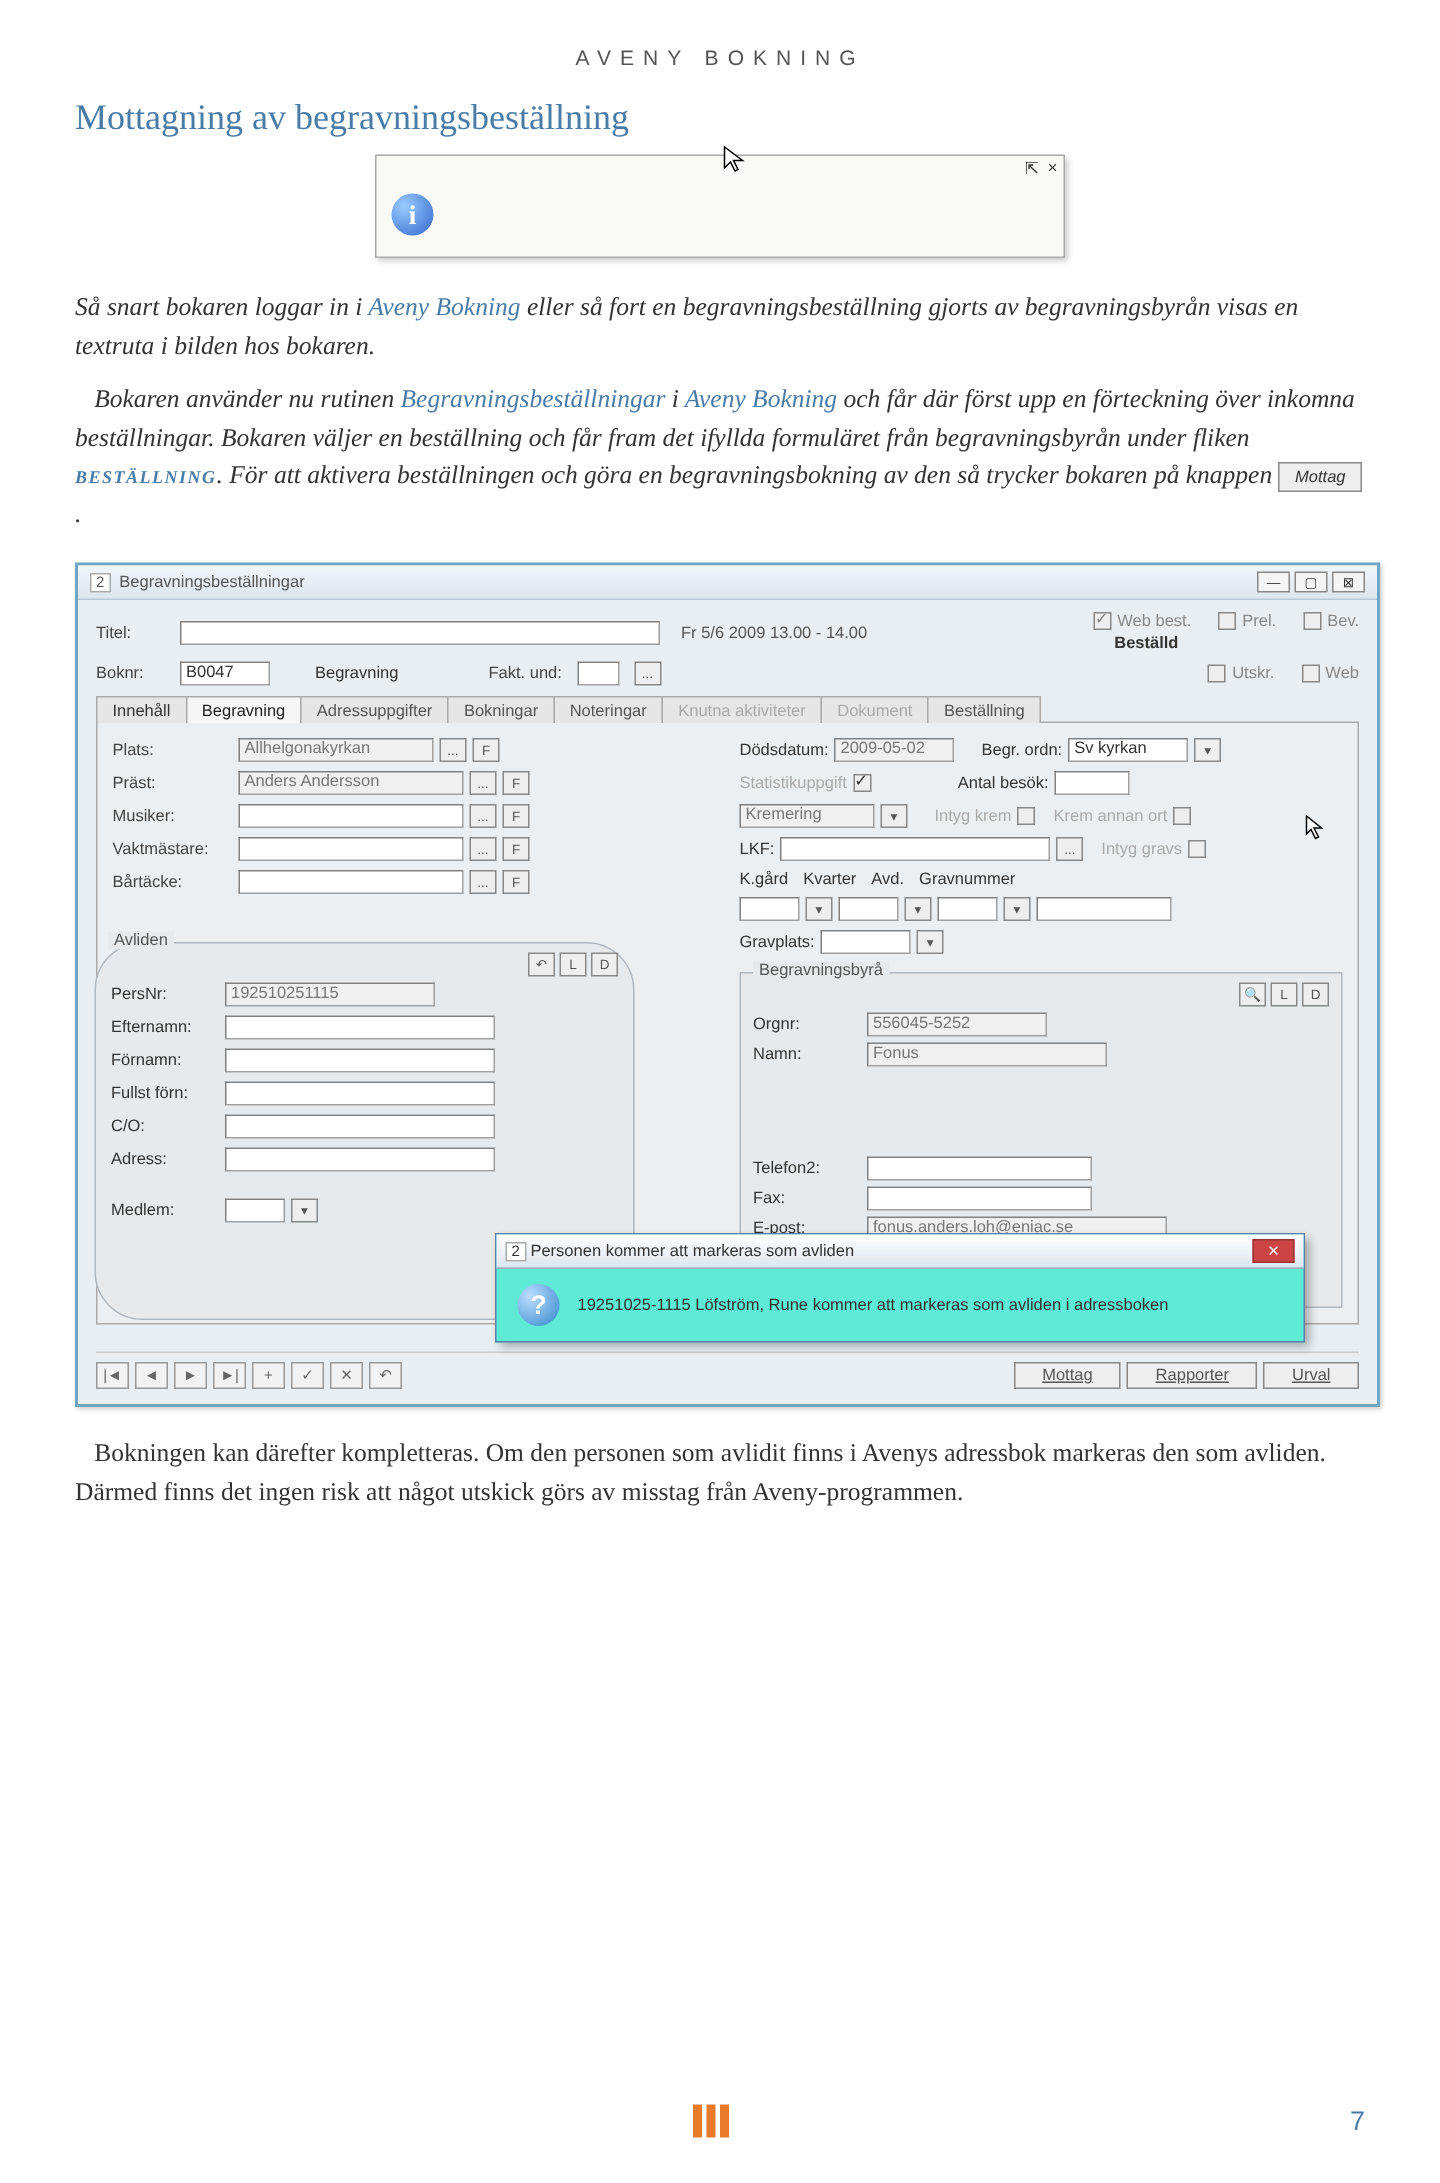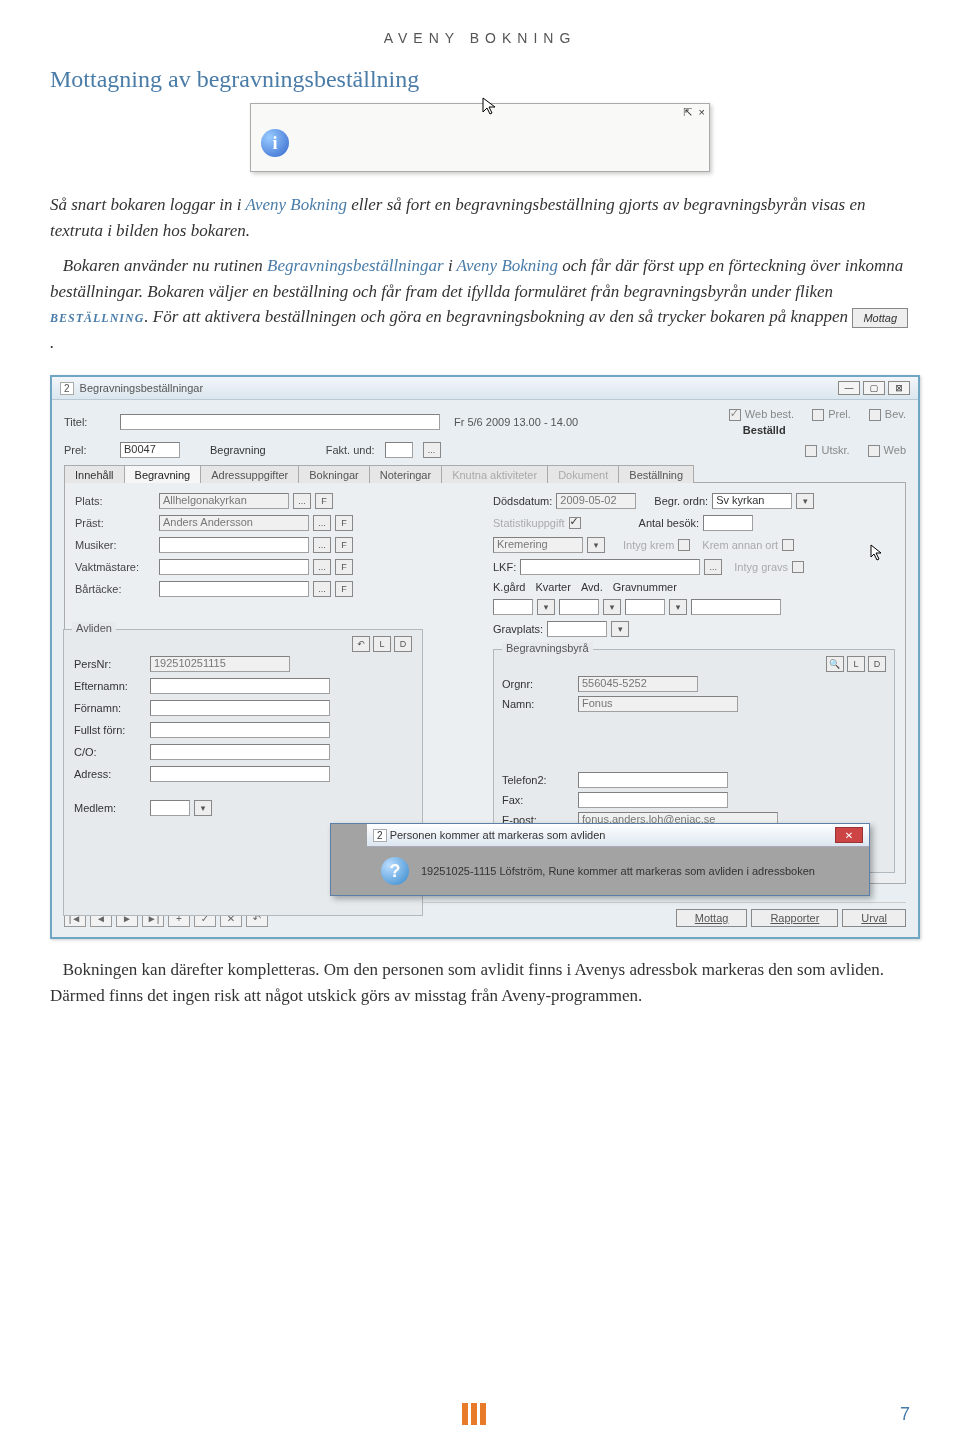--- a/index.html
+++ b/index.html
@@ -159,22 +159,22 @@
     color:#666;
   }
   .nav-toolbar .spacer { flex:1;}
   .action-btn {
     border:1px solid #888; background:#eee; padding:2px 18px;
     font-size:11px; color:#555; text-decoration:underline;
   }
   
   .modal-box {
     position:absolute; top:340px; left:265px; width:540px;
-    border:1px solid #5b7fa6; background:#a3a3a3;
-    box-shadow:3px 3px 6px rgba(0,0,0,0.3); z-index:5;padding-left:36px;
+    border:1px solid #5b7fa6; background:#5eead4;
+    box-shadow:3px 3px 6px rgba(0,0,0,0.3); z-index:5;
   }
   .modal-title {
     background: linear-gradient(#fff,#dce6f0);
     padding:3px 6px; display:flex; justify-content:space-between; align-items:center;
     font-size:11px; border-bottom:1px solid #aab;
   }
   .modal-title .close-x {
     width:28px;height:16px;background:#c44;border:1px solid #933;color:#fff;
     display:flex;align-items:center;justify-content:center;font-size:10px;
   }
@@ -259,21 +259,21 @@
         <div class="rs-row">
           <span><span class="chk dis checked"></span><span>Web best.</span></span>
           <span><span class="chk dis"></span><span>Prel.</span></span>
           <span><span class="chk dis"></span><span>Bev.</span></span>
         </div>
         <div style="color:#333;font-weight:bold;margin-left:14px;">Beställd</div>
       </div>
     </div>
 
     <div class="row1">
-      <span class="lbl">Prel:</span>
+      <span class="lbl">Boknr:</span>
       <span class="field-sunken" style="width:60px;">B0047</span>
       <span style="margin-left:20px;">Begravning</span>
       <span style="margin-left:50px;" class="lbl">Fakt. und:</span>
       <span class="field-sunken" style="width:28px;"></span>
       <span class="tiny-btn">...</span>
       <div class="right-status" style="flex-direction:row;gap:18px;">
         <span><span class="chk dis"></span><span>Utskr.</span></span>
         <span><span class="chk dis"></span><span>Web</span></span>
       </div>
     </div>
@@ -406,21 +406,21 @@
             <div class="form-line" style="margin-top:4px;align-items:flex-start;">
                 <span style="width:72px;">Kontaktinfo:</span>
               <span class="field-sunken field-ro" style="width:200px;height:34px;white-space:pre;">031-234455
 0702-122121</span>
               <span class="tiny-btn" style="height:34px;">▲</span>
               </div>
           </div>
         </div>
       </div>
 
-      <div class="avliden-panel" style="top:146px; width:360px; left:-2px; right:auto; height:287px;">
+      <div class="avliden-panel" style="top:146px; width:360px; left:-2px; right:auto; height:252px;border-radius:32px;">
         <span class="section-title">Avliden</span>
         <div style="float:right;display:flex;gap:3px;margin-top:-20px;">
           <span class="tiny-btn">↶</span>
           <span class="tiny-btn">L</span>
           <span class="tiny-btn">D</span>
         </div>
         <div class="form-line">
             <span style="width:72px;">PersNr:</span>
           <span class="field-sunken field-ro" style="width:140px;">192510251115</span>
           </div>

